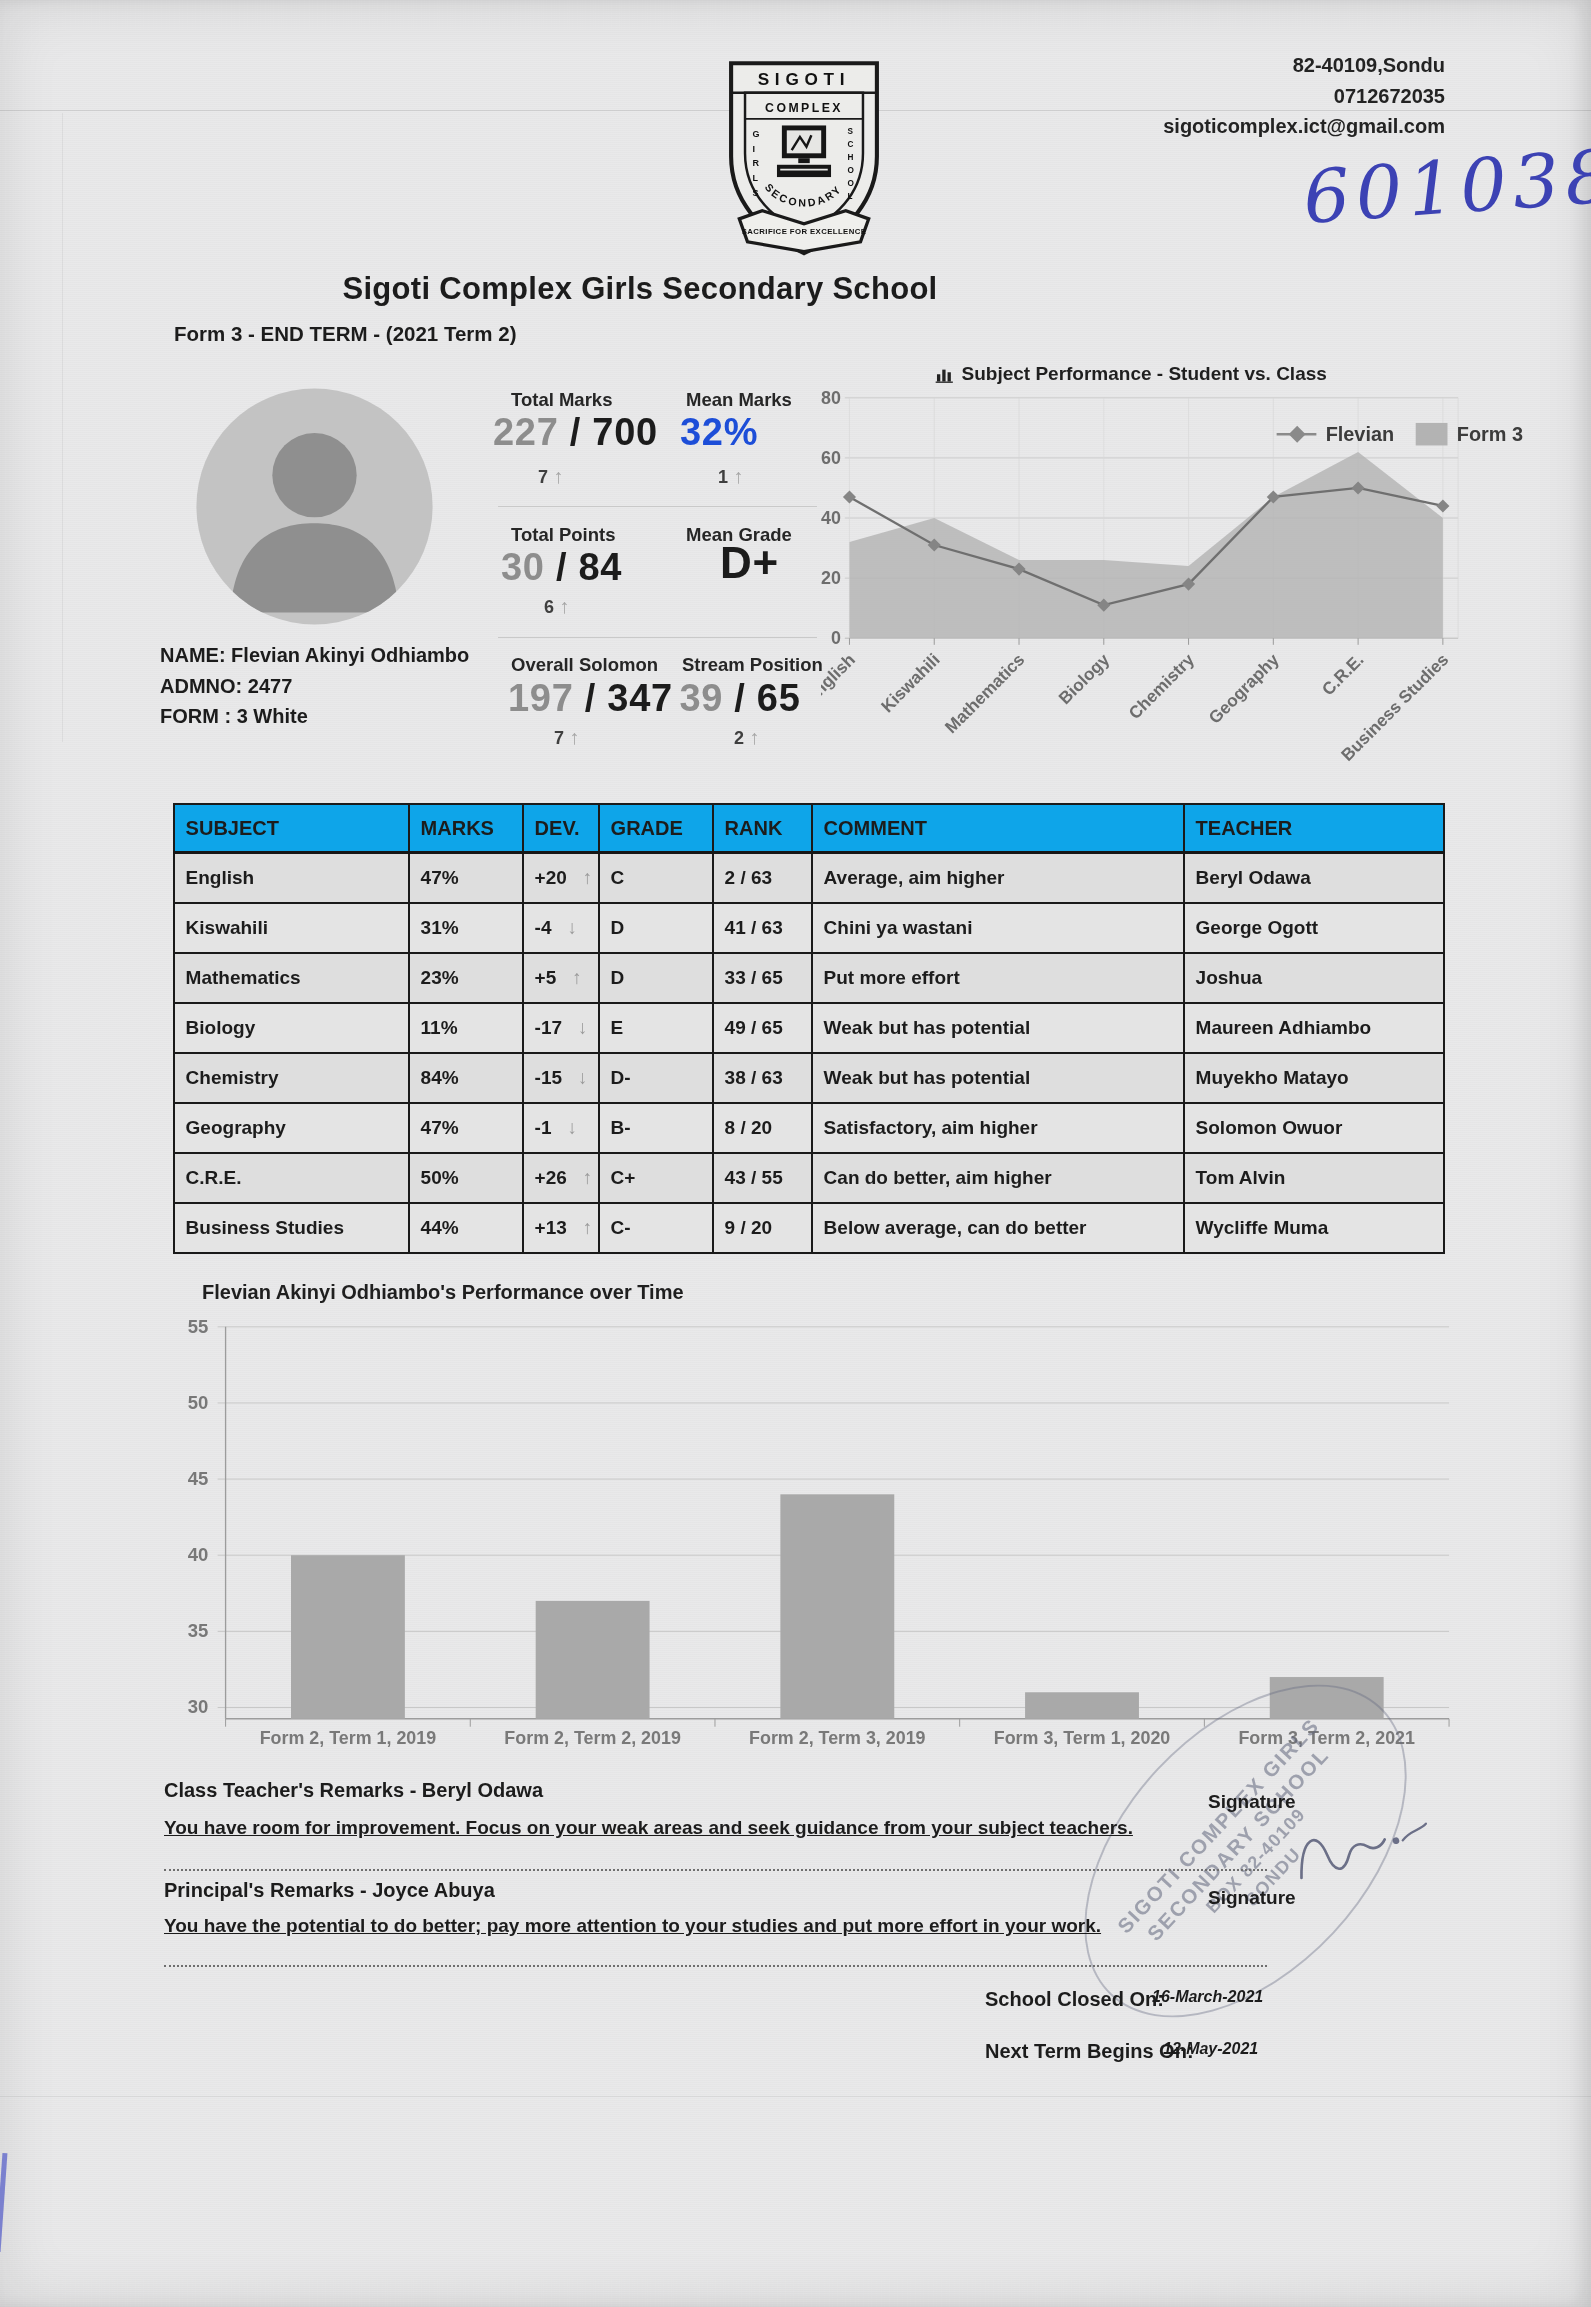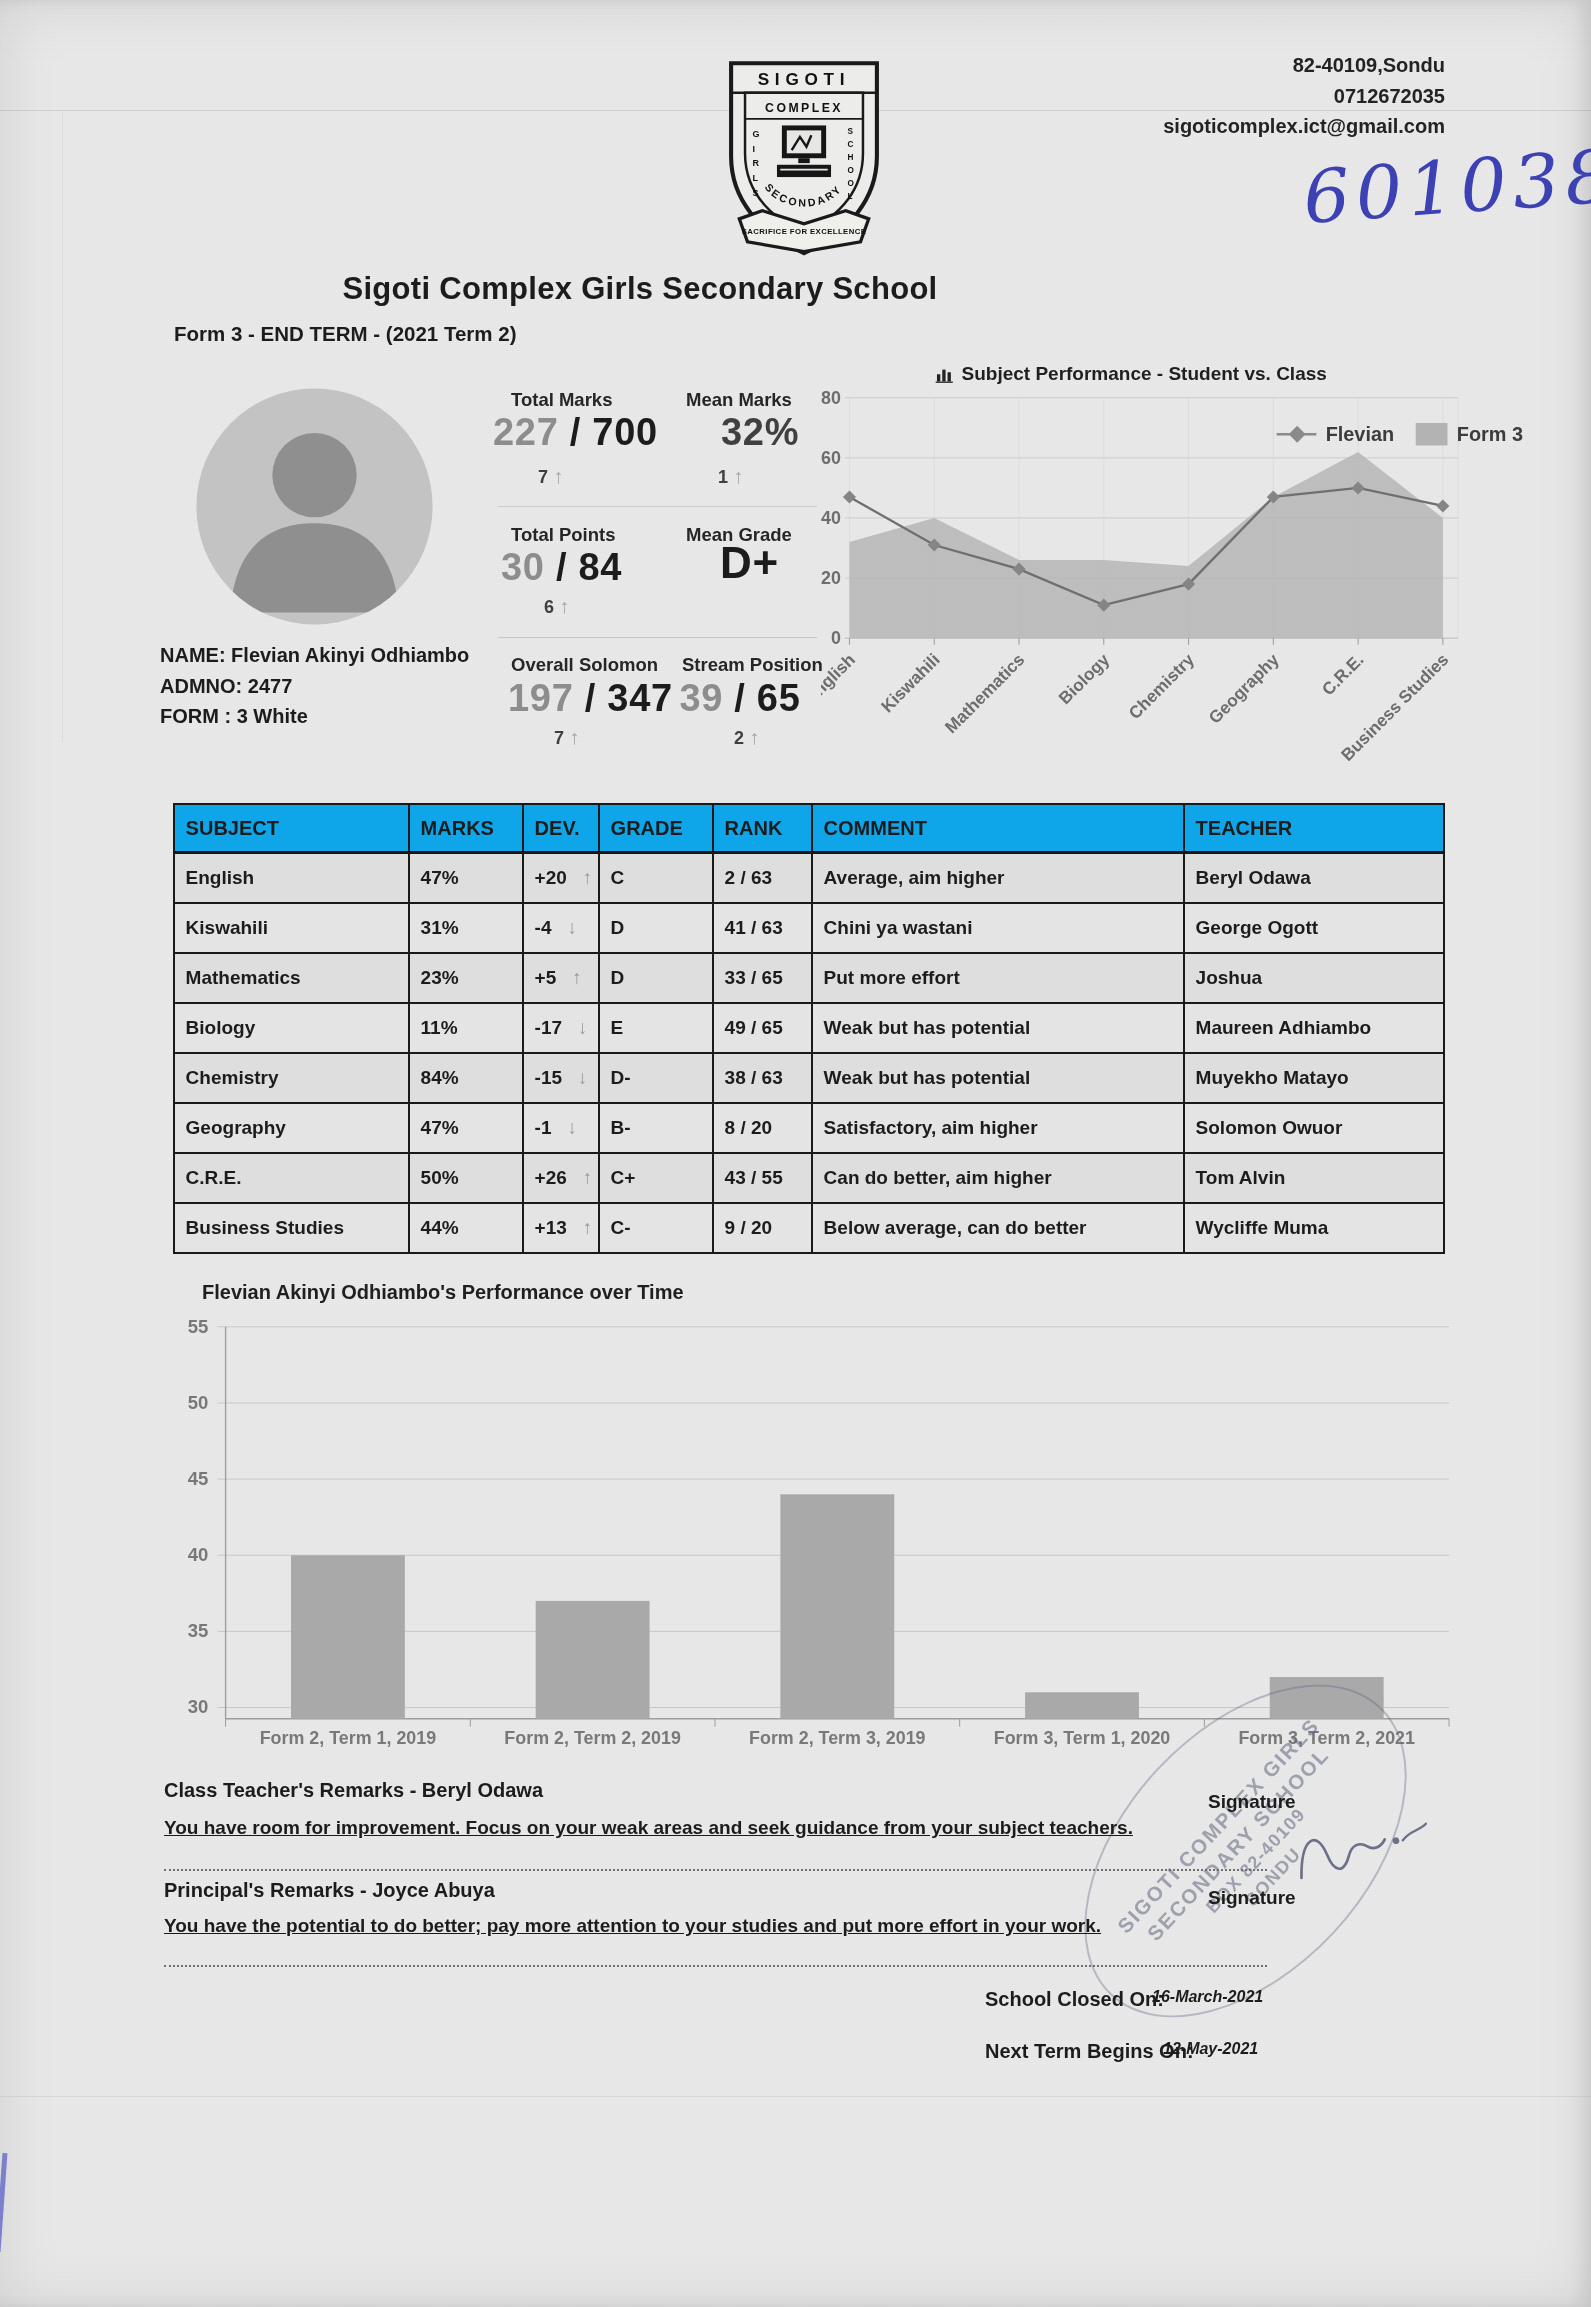--- a/index.html
+++ b/index.html
@@ -137,21 +137,21 @@
       <g clip-path="url(#avc)">
         <circle cx="50" cy="37" r="17.5" fill="#8f8f8f"></circle>
         <path d="M15,94 C17,64 34,57 50,57 C66,57 83,64 85,94 Z" fill="#8f8f8f"></path>
       </g>
     </svg>
   </div>
 
   <div class="stat-label" style="top:389px;left:511px;">Total Marks</div>
   <div class="stat-label" style="top:389px;left:686px;">Mean Marks</div>
   <div class="stat-value" style="top:411px;left:493px;"><span class="muted">227</span><span> / </span><span>700</span></div>
-  <div class="stat-value muted" style="top:411px;left:721px;color:#404040;">32%</div>
+  <div class="stat-value muted" style="top:411px;left:680px;color:#1d4ed8;">32%</div>
   <div class="stat-change" style="top:465px;left:538px;"><span>7</span><span class="arr">↑</span></div>
   <div class="stat-change" style="top:465px;left:718px;"><span>1</span><span class="arr">↑</span></div>
   <div class="stat-divider" style="top:506px;"></div>
 
   <div class="stat-label" style="top:524px;left:511px;">Total Points</div>
   <div class="stat-label" style="top:524px;left:686px;">Mean Grade</div>
   <div class="stat-value" style="top:546px;left:501px;"><span class="muted">30</span><span> / </span><span>84</span></div>
   <div class="stat-value grade-value" style="top:538px;left:720px;">D+</div>
   <div class="stat-change" style="top:595px;left:544px;"><span>6</span><span class="arr">↑</span></div>
   <div class="stat-divider" style="top:637px;"></div>

